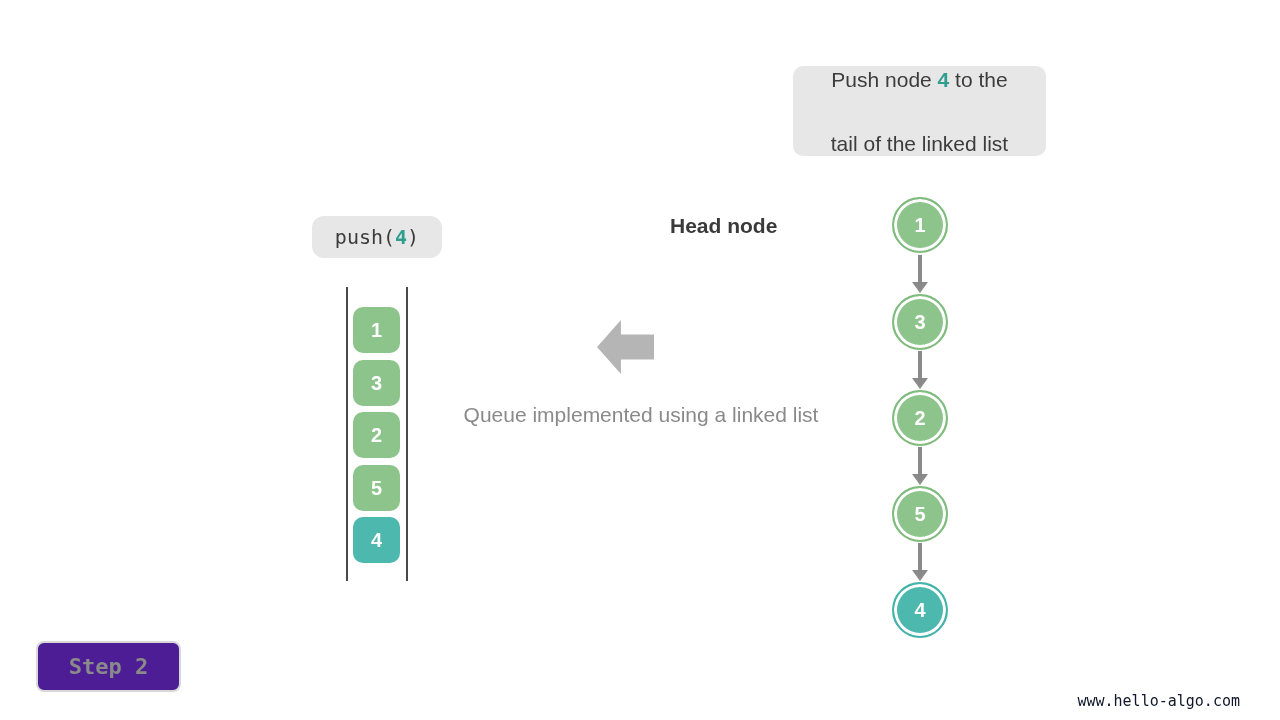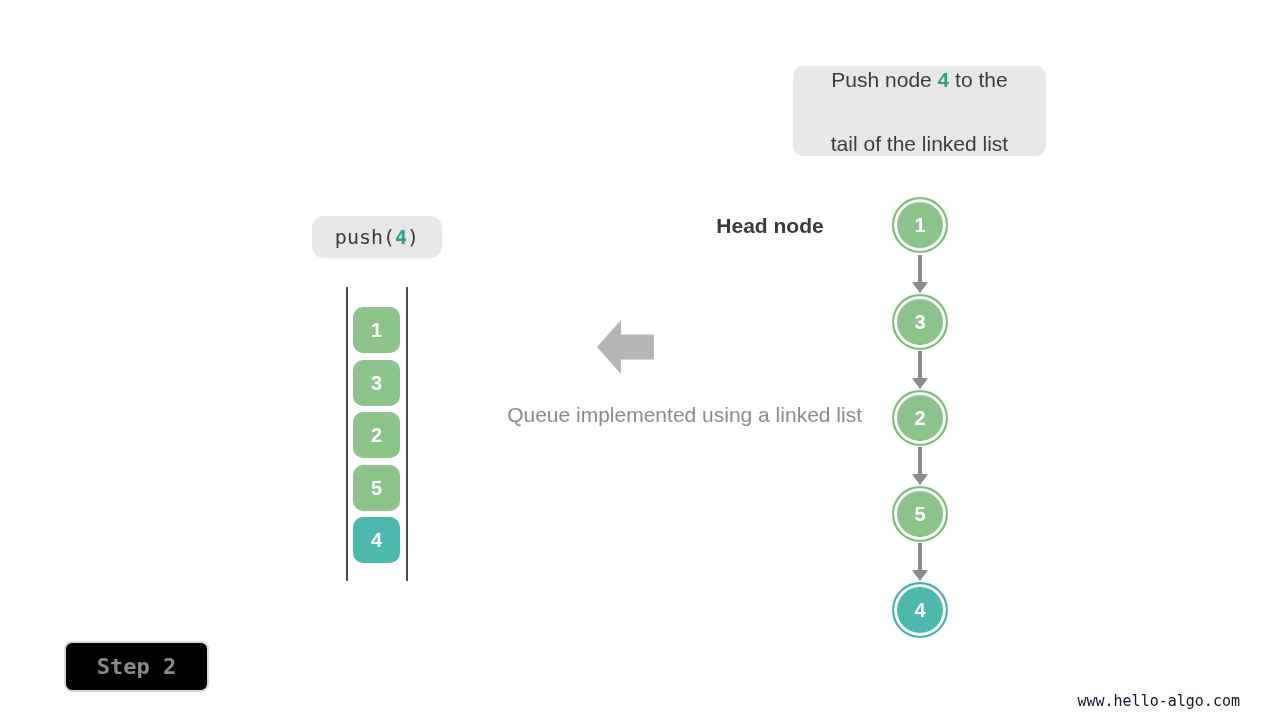--- a/index.html
+++ b/index.html
@@ -34,21 +34,21 @@
   .q-box.q1{top:307px;} .q-box.q2{top:360px;} .q-box.q3{top:412px;}
   .q-box.q4{top:465px;} .q-box.q5{top:517px;}
   .q-box.teal{background:#4cb8ae;}
   
   .big-arrow{
     position:absolute;left:597px;top:320px;width:57px;height:54px;background:#b5b5b5;
     clip-path:polygon(0 50%, 42% 0, 42% 27%, 100% 27%, 100% 73%, 42% 73%, 42% 100%);
   }
   
   .caption{
-    position:absolute;left:420px;top:403px;width:442px;text-align:right;
+    position:absolute;left:420px;top:403px;width:442px;text-align:center;
     font-size:21px;color:#8a8a8a;
   }
   
   .ll-node{
     position:absolute;left:892px;width:56px;height:56px;border-radius:50%;
     box-sizing:border-box;background:#8dc48b;border:2px solid #7fbc7d;
     box-shadow:inset 0 0 0 3px #ffffff;
     display:flex;justify-content:center;align-items:center;
     color:#ffffff;font-size:20px;font-weight:bold;
   }
@@ -57,31 +57,31 @@
   .ll-node.teal{background:#4cb8ae;border-color:#44b3a9;}
   .link-arrow{position:absolute;left:918px;width:4px;height:27px;background:#8a8a8a;}
   .link-arrow::after{
     content:"";position:absolute;left:-6px;top:27px;width:0;height:0;
     border-left:8px solid transparent;border-right:8px solid transparent;
     border-top:11px solid #8a8a8a;
   }
   .link-arrow.a1{top:255px;} .link-arrow.a2{top:351px;}
   .link-arrow.a3{top:447px;} .link-arrow.a4{top:543px;}
   .ll-label{
-    position:absolute;left:670px;width:200px;text-align:center;
+    position:absolute;left:670px;width:200px;text-align:left;
     font-size:21px;font-weight:bold;color:#3a3a3a;
   }
   .ll-label.head{top:214px;}
   .ll-label.tail{top:599px;}
   
   .step-box{
     position:absolute;left:36px;top:641px;width:145px;height:51px;box-sizing:border-box;
-    background:#000000;border:2px solid #d8d8d8;border-radius:8px;
+    background:#4c1d95;border:2px solid #d8d8d8;border-radius:8px;
     display:flex;justify-content:center;align-items:center;
-    font-family:"DejaVu Sans Mono", monospace;font-size:22px;font-weight:bold;color:#8a8a8a;margin-left:28px;
+    font-family:"DejaVu Sans Mono", monospace;font-size:22px;font-weight:bold;color:#8a8a8a;
   }
   
   .watermark{
     position:absolute;right:40px;top:692px;
     font-family:"DejaVu Sans Mono", monospace;font-size:15px;color:#0f172a;
   }
 </style>
 </head>
 <body>
 

